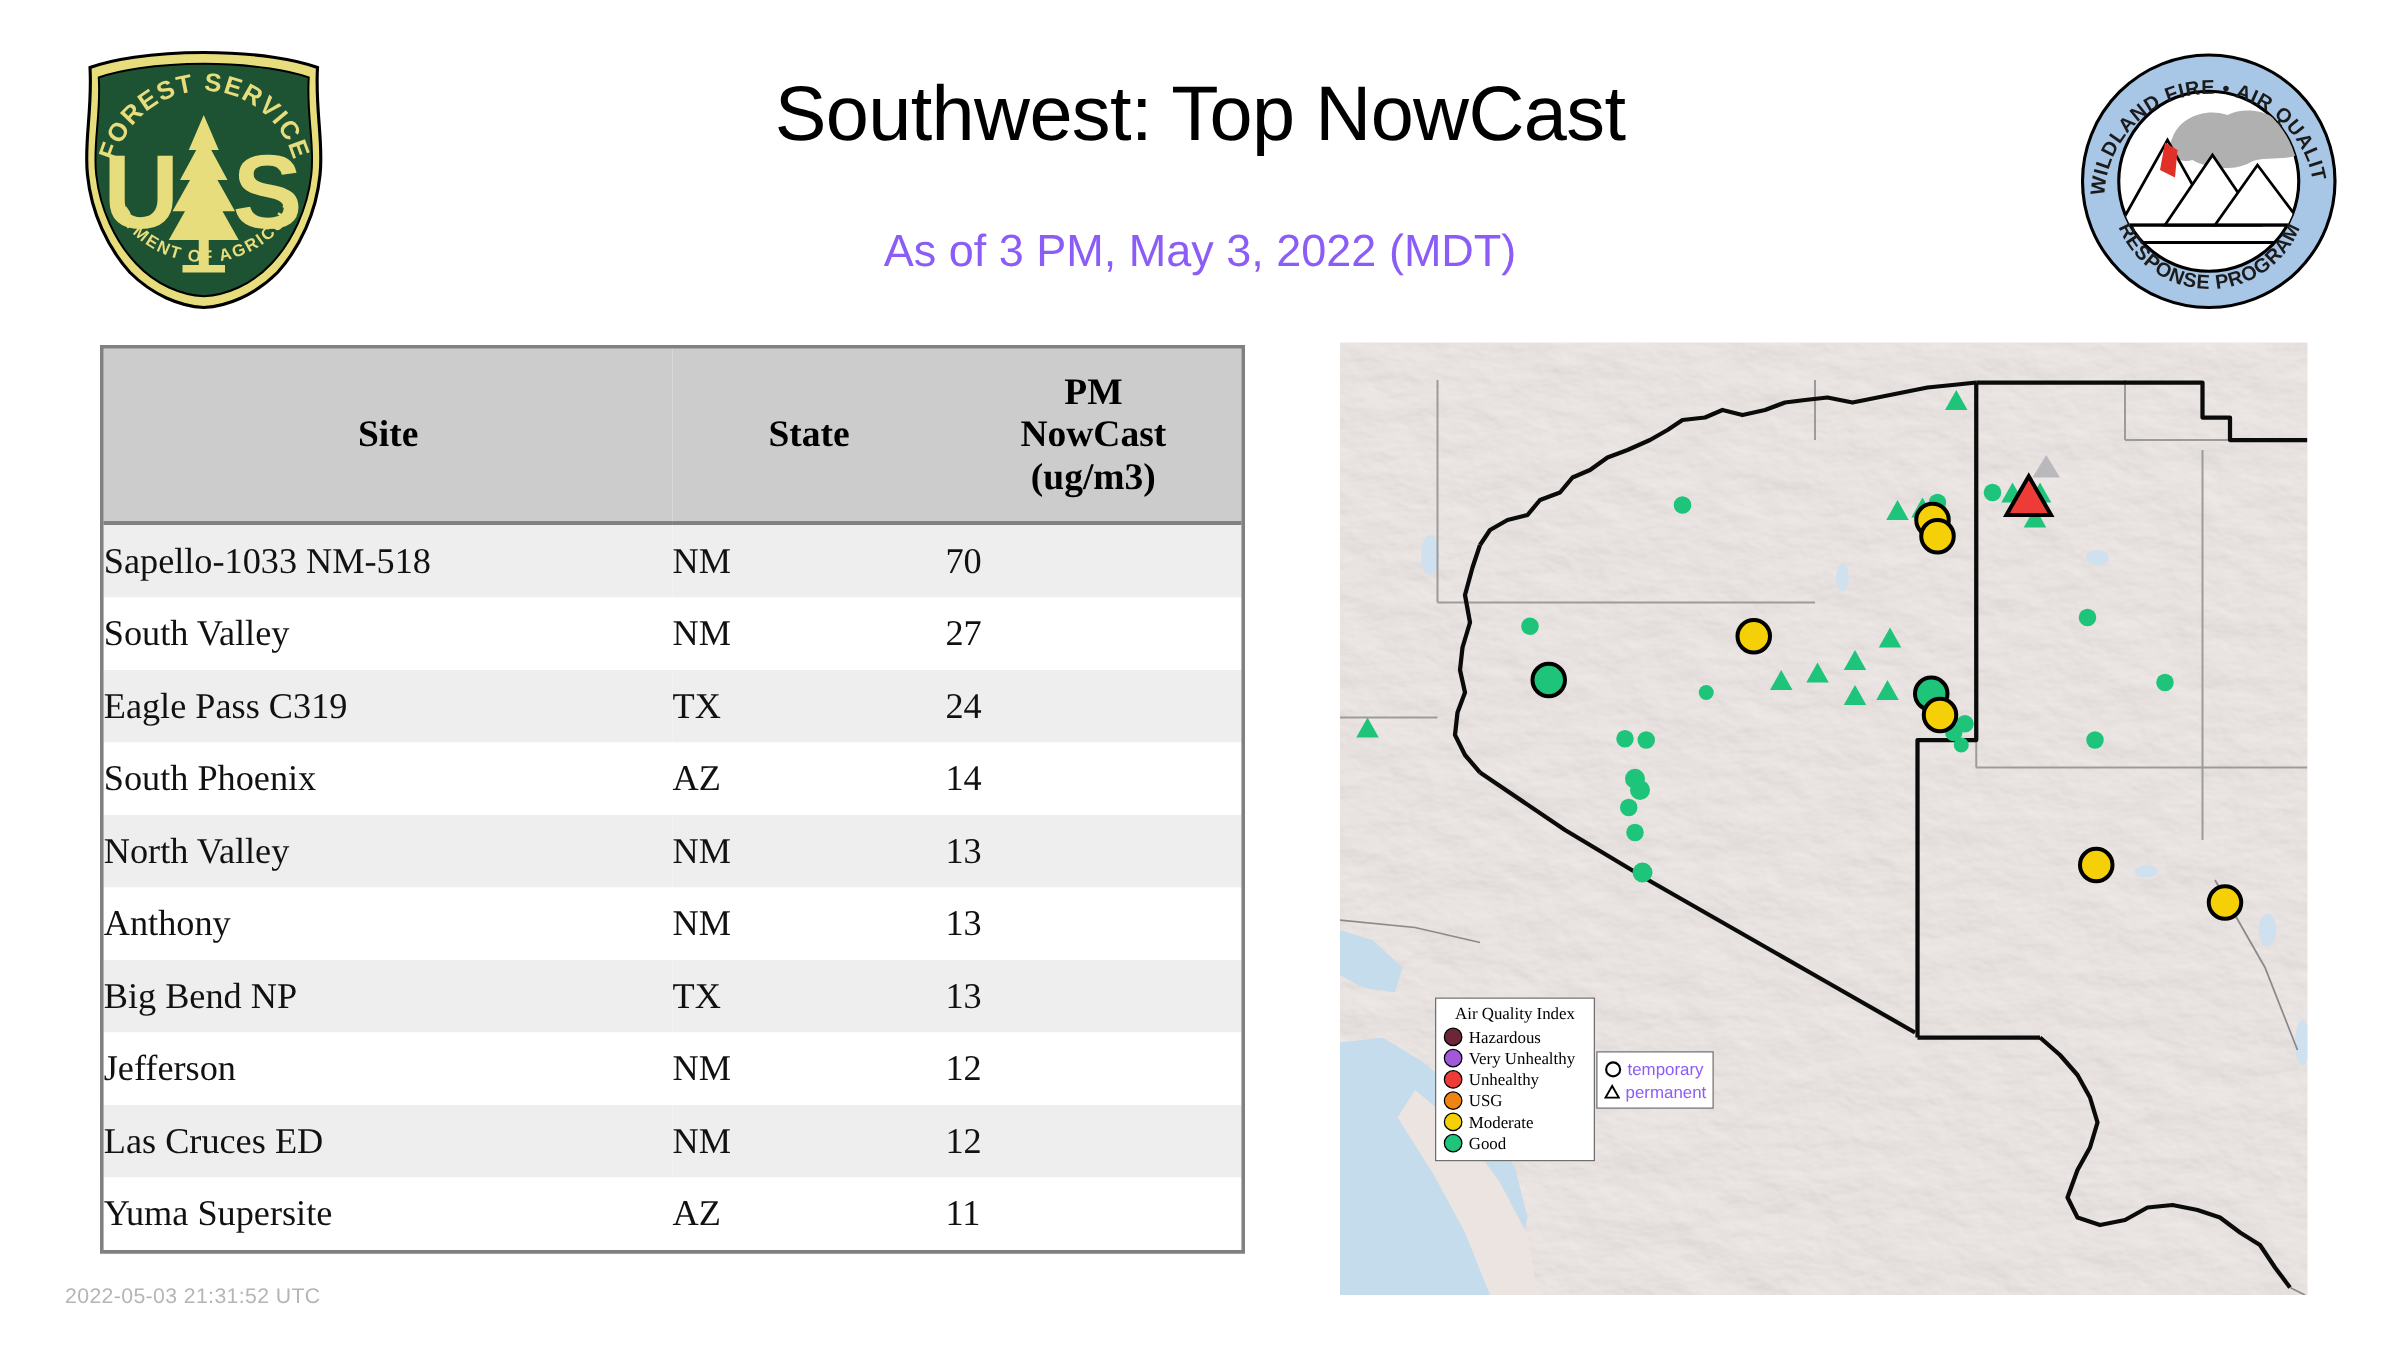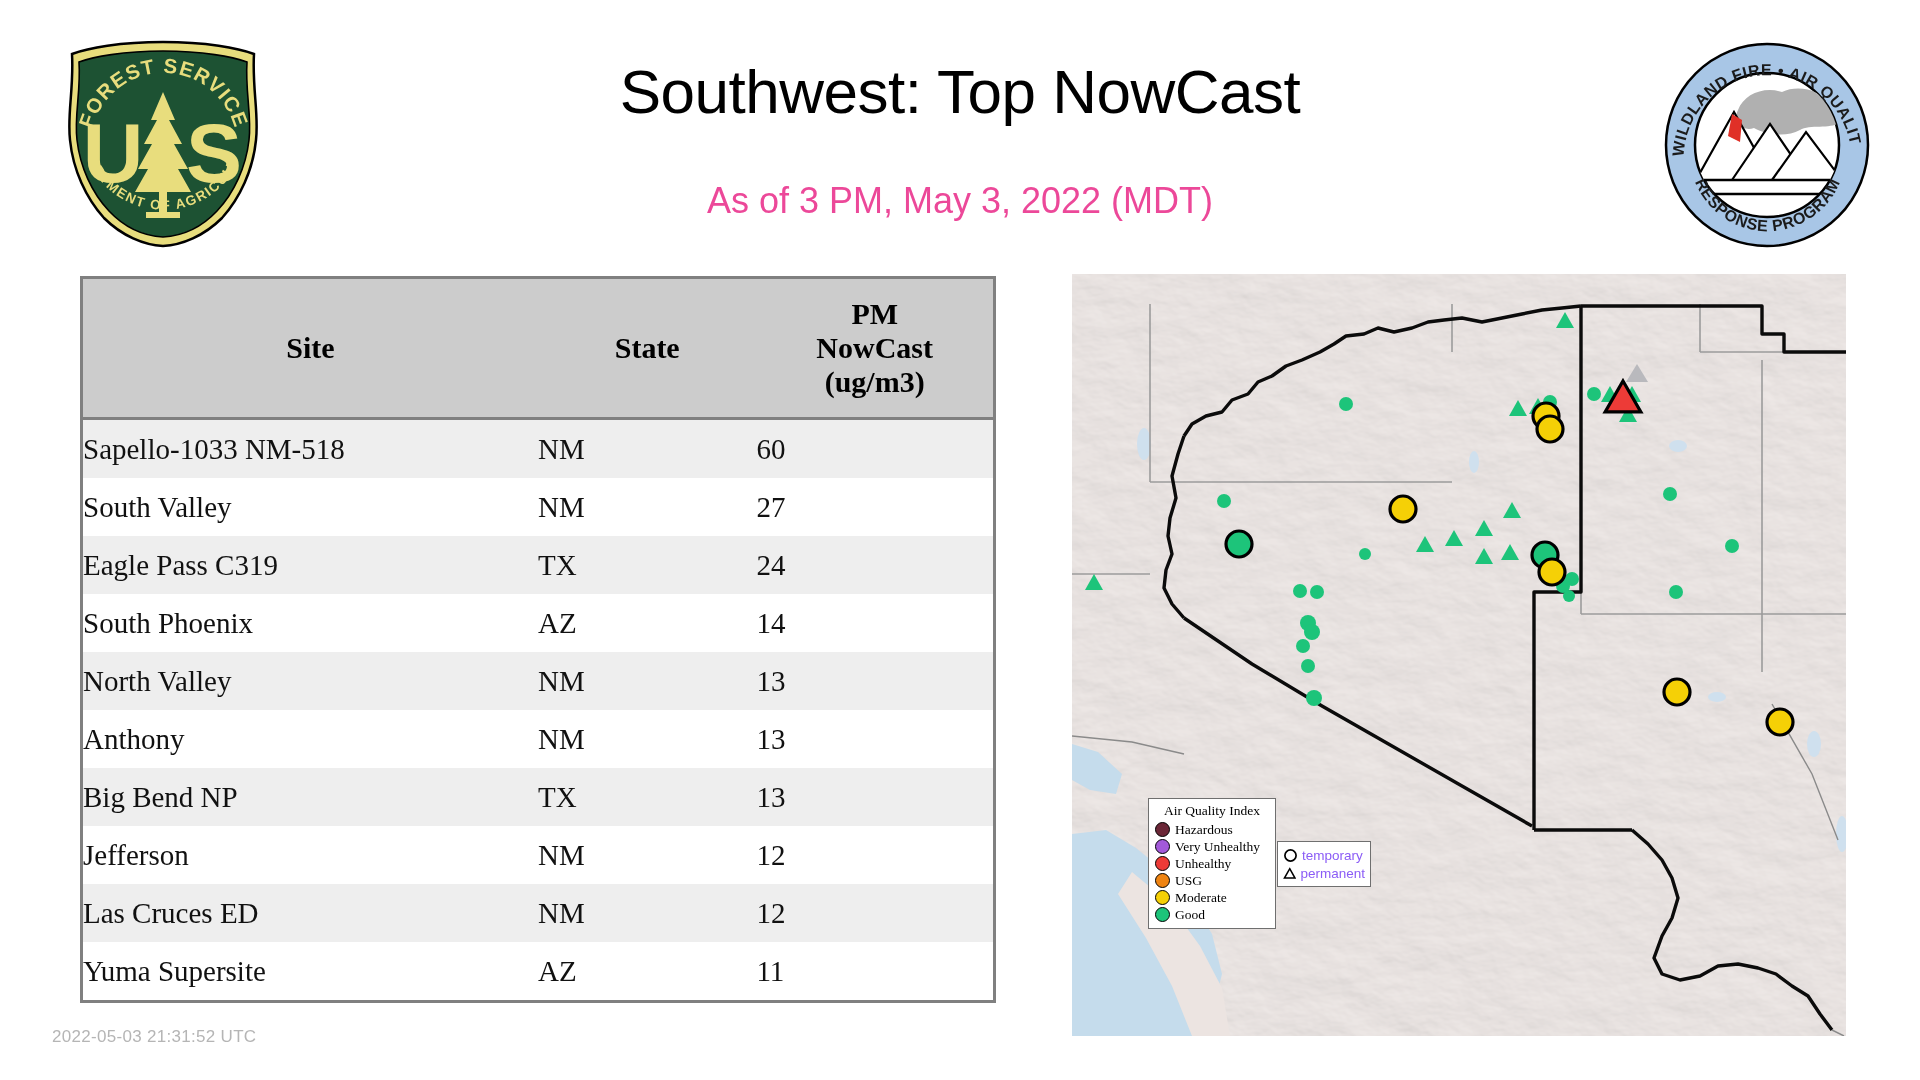--- a/index.html
+++ b/index.html
@@ -14,21 +14,21 @@
   #wfaqrp-logo{position:absolute;left:1660px;top:38px;width:215px;height:215px;}
 
   
   #page-title{
     position:absolute;left:0;top:56px;width:1920px;text-align:center;
     font-size:62px;font-weight:400;color:#000;letter-spacing:-0.5px;
     font-family:"Liberation Sans",sans-serif;
   }
   #page-subtitle{
     position:absolute;left:0;top:180px;width:1920px;text-align:center;
-    font-size:36px;font-weight:400;color:#ec4899;
+    font-size:36px;font-weight:400;color:#8b5cf6;
     font-family:"Liberation Sans",sans-serif;
   }
 
   
   #table-wrap{
     position:absolute;left:80px;top:276px;width:916px;
     border:3px solid #808080;background:#fff;box-sizing:border-box;
   }
   table#aqi-table{border-collapse:collapse;width:100%;table-layout:fixed;
     font-family:"Liberation Serif",serif;}
@@ -183,21 +183,21 @@
           <div>PM</div>
           <div>NowCast</div>
           <div>(ug/m3)</div>
         </th>
       </tr>
     </thead>
     <tbody id="table-body">
         <tr>
           <td>Sapello-1033 NM-518</td>
           <td>NM</td>
-          <td>60</td>
+          <td>70</td>
         </tr>
         <tr>
           <td>South Valley</td>
           <td>NM</td>
           <td>27</td>
         </tr>
         <tr>
           <td>Eagle Pass C319</td>
           <td>TX</td>
           <td>24</td>

